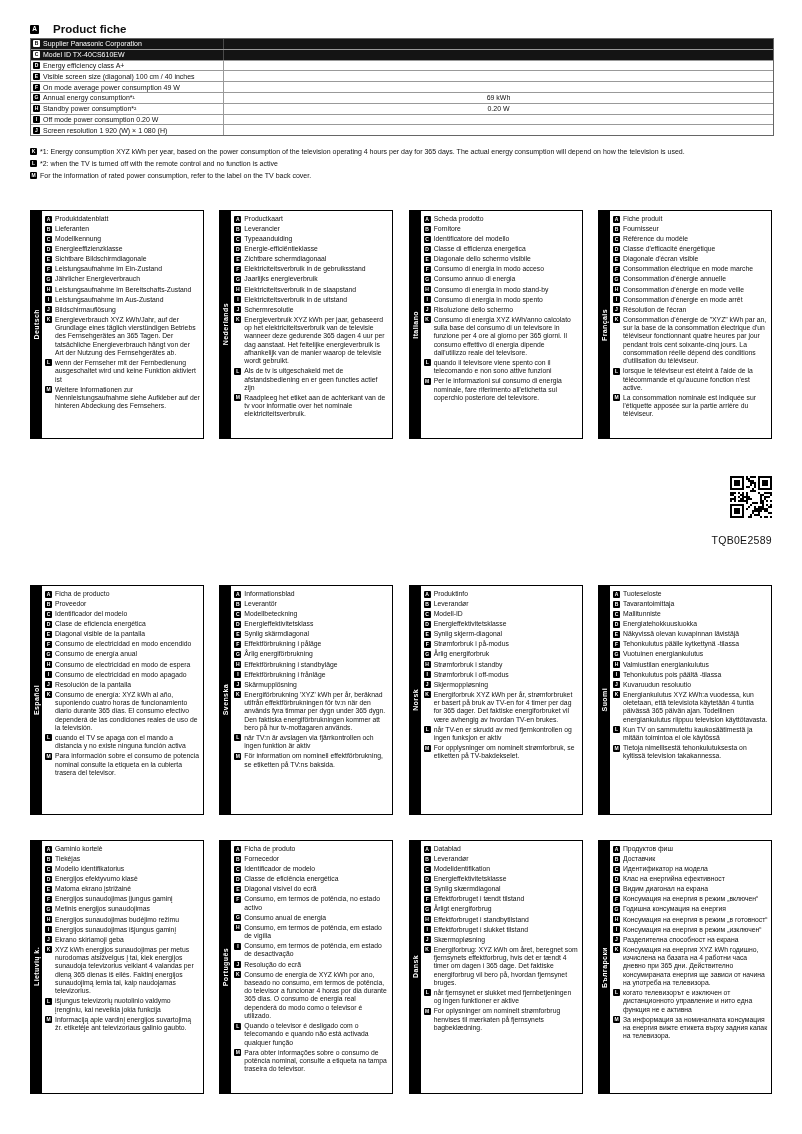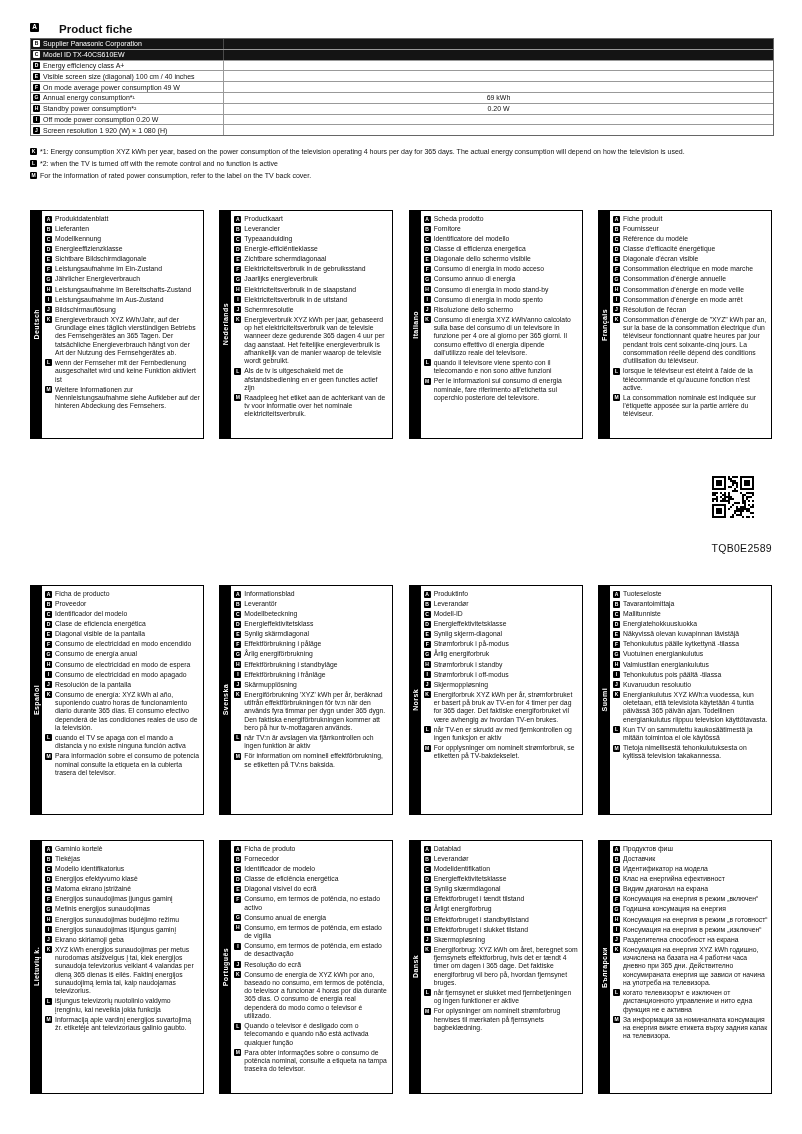--- a/index.html
+++ b/index.html
@@ -1,19 +1,19 @@
 <!DOCTYPE html>
 <html><head>
 <meta charset="utf-8">
 <style>
   html,body{margin:0;padding:0;}
   body{width:802px;height:1134px;background:#fff;font-family:"Liberation Sans",sans-serif;color:#111;position:relative;overflow:hidden;}
   .abs{position:absolute;}
 
-  .title-row{left:30px;top:23px;display:flex;align-items:flex-start;gap:20px;}
+  .title-row{left:30px;top:23px;display:flex;align-items:center;gap:14px;}
   .title-text{font-size:11.5px;font-weight:bold;}
 
   .licon{width:7px;height:7px;background:#000;color:#fff;font-size:5px;font-weight:bold;
          display:inline-flex;align-items:center;justify-content:center;flex:0 0 auto;border-radius:1px;line-height:1;}
   .title-icon{width:9px;height:9px;font-size:6.5px;}
 
   .fiche-table{left:30px;top:38px;width:742px;border:1px solid #666;}
   .frow{display:flex;height:9.8px;border-bottom:1px solid #999;align-items:stretch;}
   .frow:last-child{border-bottom:none;}
   .frow.dark{background:#141414;color:#fff;}
@@ -33,21 +33,21 @@
   #lrow0{top:210px;} #lrow1{top:585px;} #lrow2{top:840px;}
   #lrow0 .lang-block{height:227px;} #lrow1 .lang-block{height:228px;} #lrow2 .lang-block{height:252px;}
   .lang-block{width:172px;border:1px solid #000;display:flex;overflow:hidden;background:#fff;}
   .lang-strip{width:11px;background:#000;color:#fff;display:flex;align-items:center;justify-content:center;flex:0 0 auto;}
   .lang-strip span{writing-mode:vertical-rl;transform:rotate(180deg);font-size:7px;font-weight:bold;letter-spacing:.4px;white-space:nowrap;}
   .lang-items{flex:1;padding:4px 3px 2px 3px;}
   .lang-item{display:flex;gap:3px;margin-bottom:1.8px;}
   .lang-item .licon{margin-top:.5px;}
   .litext{font-size:6.8px;line-height:1.22;}
 
-  .qr-area{right:30px;top:476px;display:flex;flex-direction:column;align-items:flex-start;gap:24px;}
+  .qr-area{right:30px;top:476px;display:flex;flex-direction:column;align-items:flex-end;gap:16px;}
   .qr-label{font-size:10.5px;letter-spacing:.3px;color:#111;}
 </style>
 </head>
 <body>
 
 <div class="abs title-row">
   <span class="licon title-icon">A</span>
   <span class="title-text">Product fiche</span>
 </div>
 

